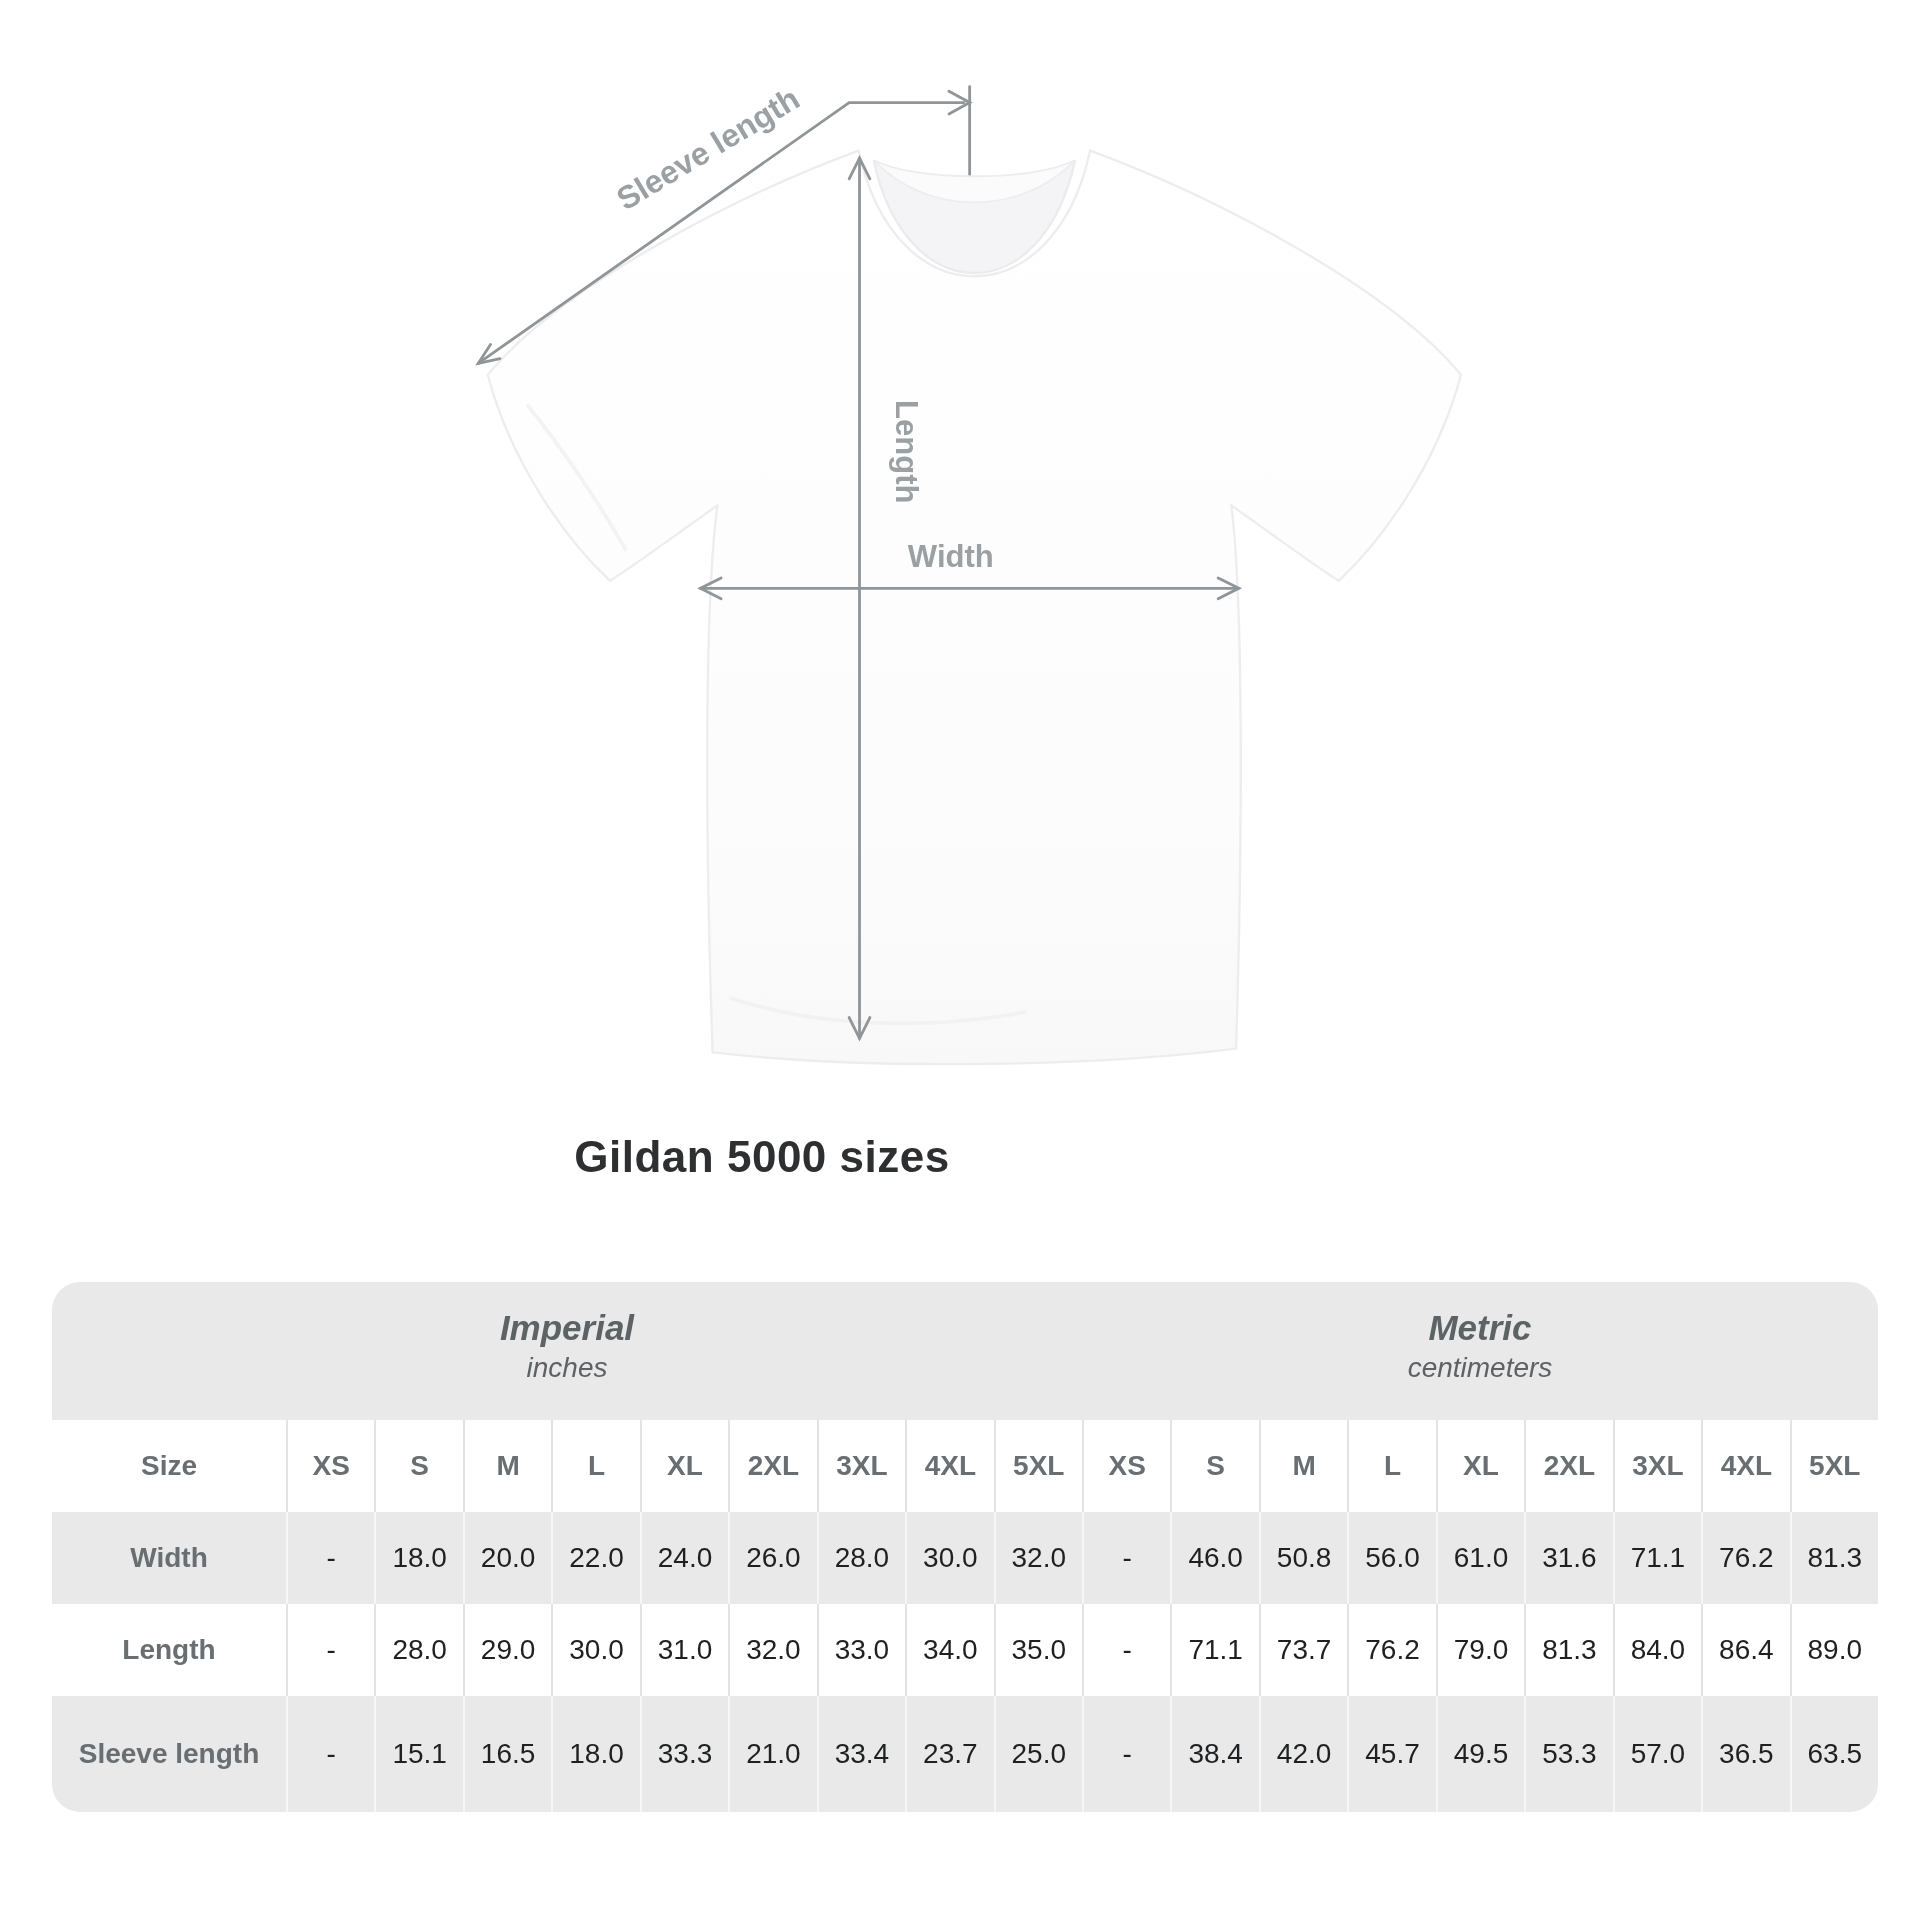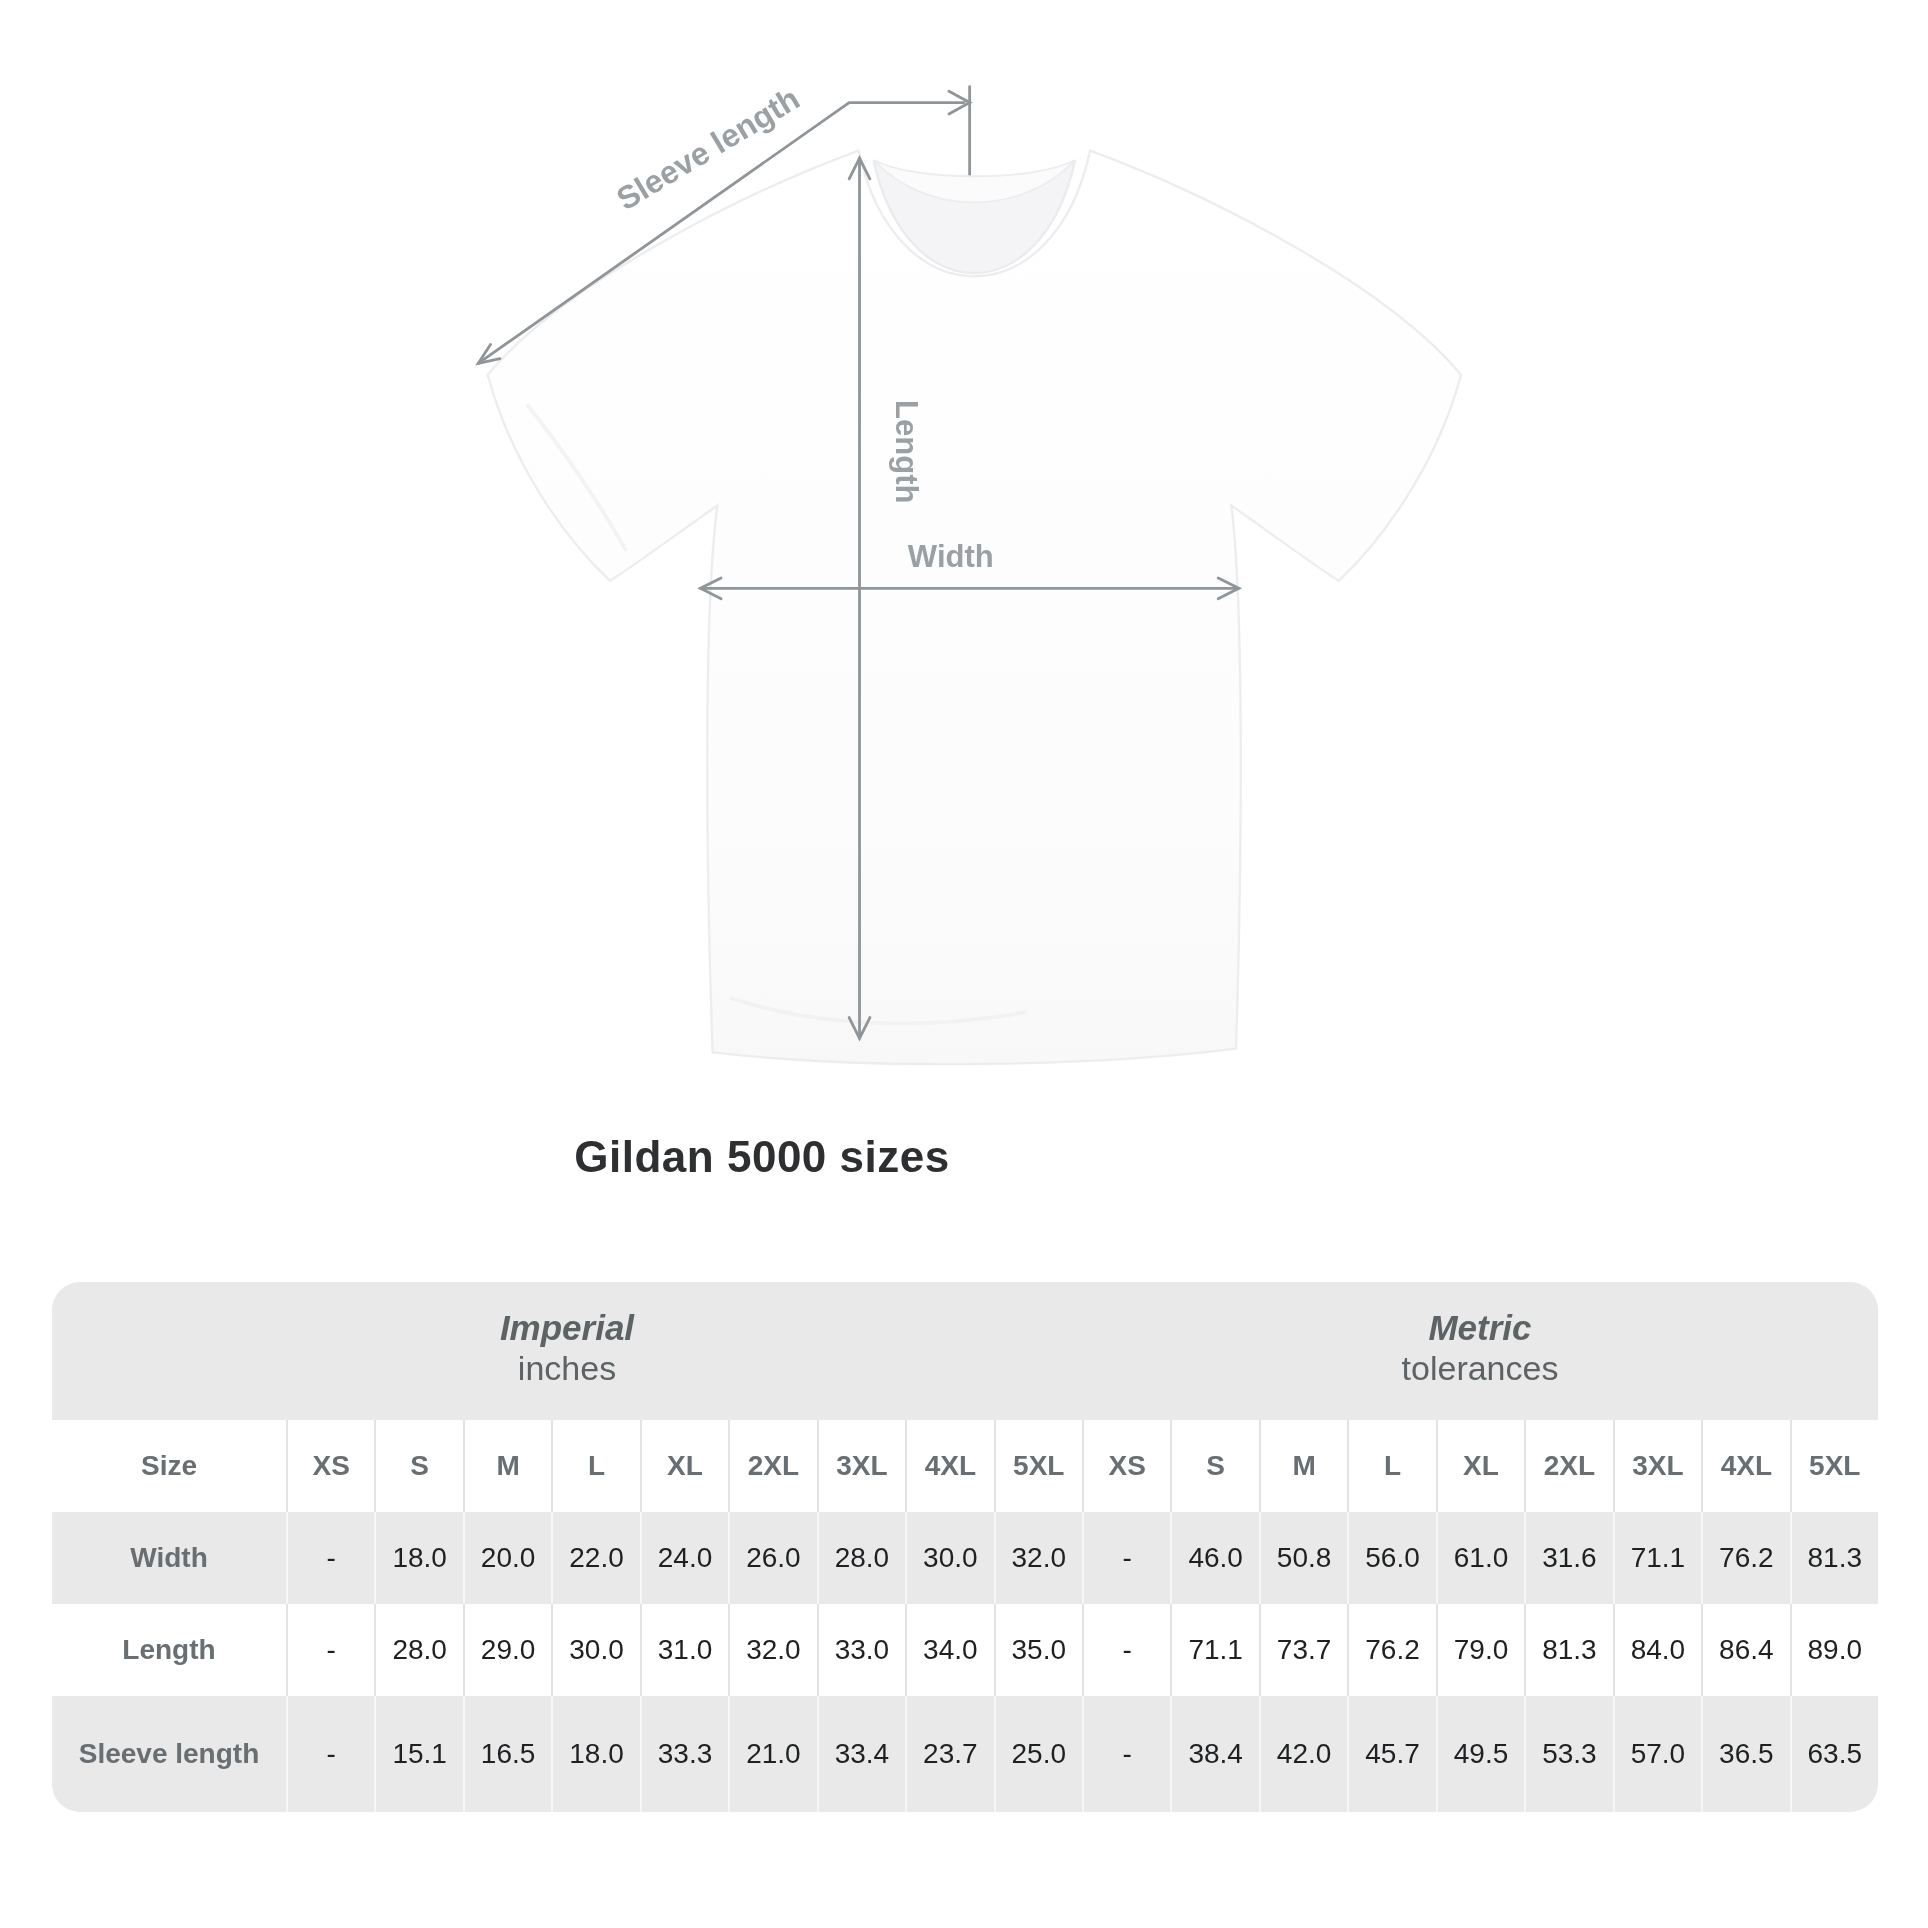--- a/index.html
+++ b/index.html
@@ -24,21 +24,21 @@
     position:absolute;left:52px;top:1282px;width:1826px;
     border-radius:28px;overflow:hidden;
     --cols:234px repeat(18, 1fr);
   }
   .grp{
     display:grid;grid-template-columns:var(--cols);
     height:138px;background:#e9e9ea;
   }
   .ghead{display:flex;flex-direction:column;align-items:center;justify-content:center;margin-top:-13px;}
   .ghead .gname{font-size:35px;font-weight:bold;font-style:italic;color:#5d6265;line-height:47px;}
-  .ghead .gunit{font-size:34px;color:#5d6265;line-height:34px;}
+  .ghead .gunit{font-size:28px;font-style:italic;color:#5d6265;line-height:34px;}
   .g1{grid-column:1 / 11;}
   .g2{grid-column:11 / 20;}
   .trow{display:grid;grid-template-columns:var(--cols);height:92px;}
   .trow.last{height:116px;}
   .rw{background:#ffffff;--div:#e2e3e3;}
   .rg{background:#e9e9ea;--div:#f6f6f7;}
   .cell{
     display:flex;align-items:center;justify-content:center;
     font-size:28px;color:#1e2021;
   }
@@ -112,21 +112,21 @@
   <div class="title">Gildan 5000 sizes</div>
 
   <div class="tbl">
     <div class="grp">
       <div class="ghead g1">
         <div class="gname">Imperial</div>
         <div class="gunit">inches</div>
       </div>
       <div class="ghead g2">
         <div class="gname">Metric</div>
-        <div class="gunit">tolerances</div>
+        <div class="gunit">centimeters</div>
       </div>
     </div>
     <div class="trow rw">
       <div class="cell rlabel">Size</div>
 
     <div class="cell chead">XS</div>
         <div class="cell chead">S</div>
         <div class="cell chead">M</div>
         <div class="cell chead">L</div>
         <div class="cell chead">XL</div>

